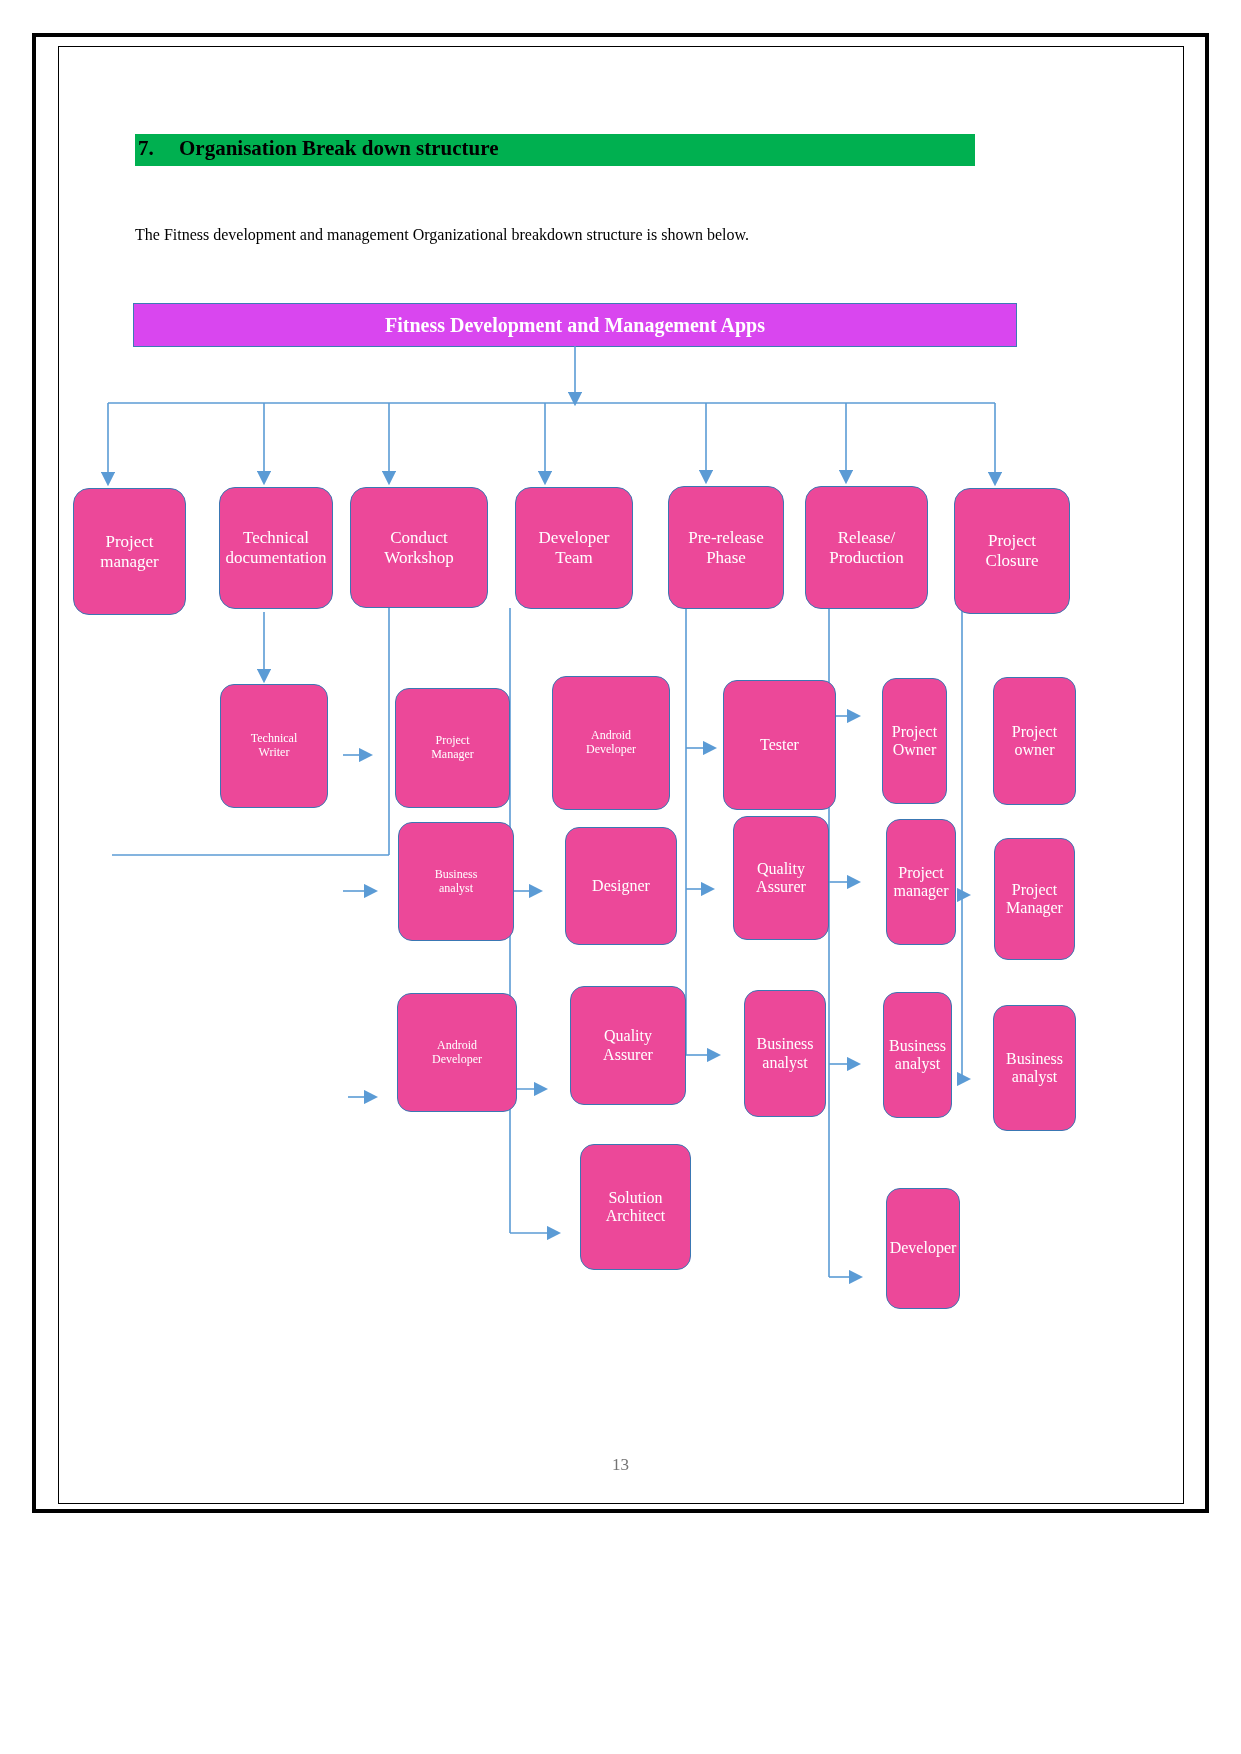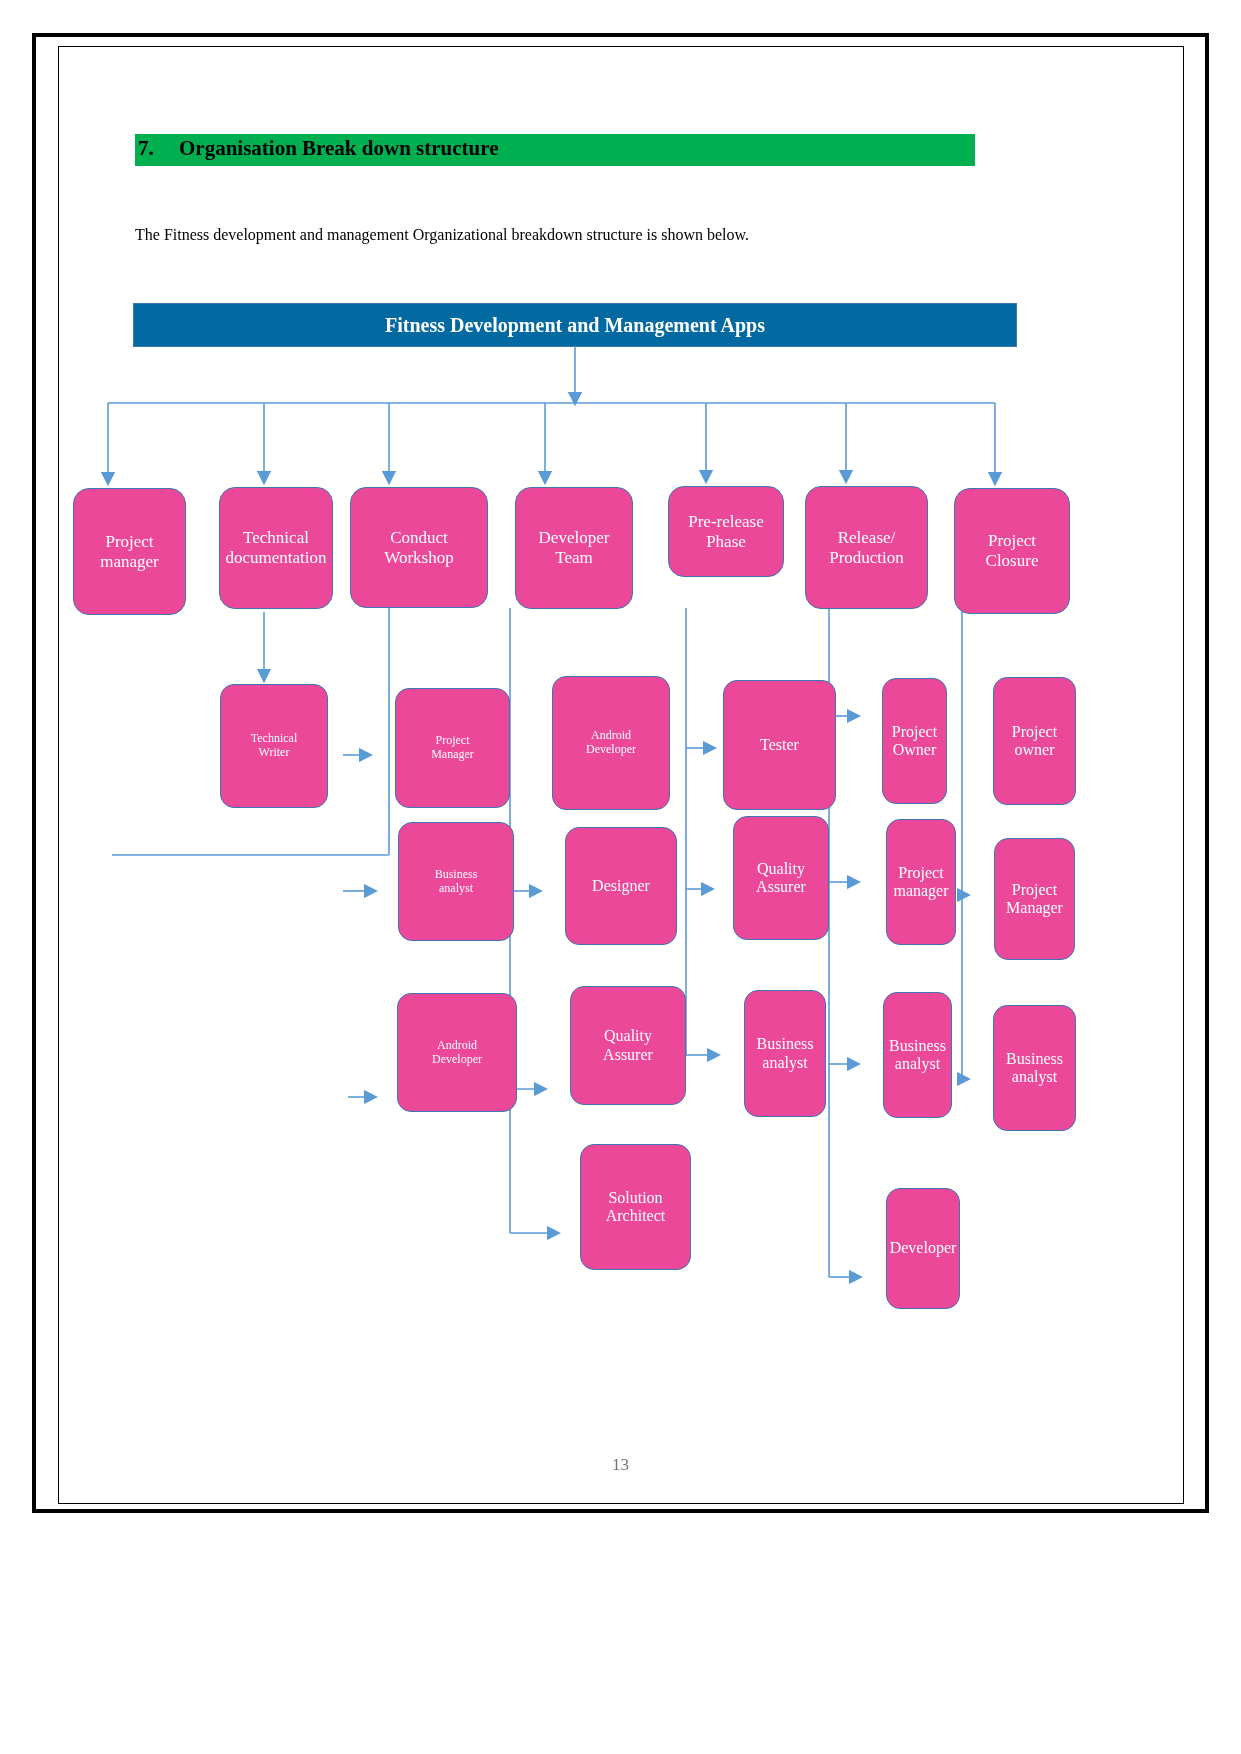--- a/index.html
+++ b/index.html
@@ -35,21 +35,21 @@
 
   
   #intro-paragraph{
     position:absolute;left:135px;top:215px;width:840px;
     font-size:16px;color:#000;line-height:40px;text-align:justify;
   }
 
   
   #root-box{
     position:absolute;left:133px;top:303px;width:882px;height:42px;
-    background:#0369a1;border:1px solid #3c7ab5;
+    background:#d946ef;border:1px solid #3c7ab5;
     color:#ffffff;font-size:20px;font-weight:bold;
     display:flex;align-items:center;justify-content:center;
     text-align:center;
   }
 
   
   #connectors{position:absolute;left:0;top:0;width:1241px;height:1754px;}
 
   
   .node{
@@ -141,21 +141,21 @@
       <path d="M962,608 L962,1079"></path>
       <path d="M962,895 L968,895" marker-end="url(#ah)"></path>
       <path d="M962,1079 L968,1079" marker-end="url(#ah)"></path>
     </g>
   </svg>
 
   <div class="node lvl1" style="left:53px;top:488px;width:113px;height:127px;">Project manager</div>
   <div class="node lvl1" style="left:199px;top:487px;width:114px;height:122px;">Technical documentation</div>
   <div class="node lvl1" style="left:330px;top:487px;width:138px;height:121px;">Conduct Workshop</div>
   <div class="node lvl1" style="left:495px;top:487px;width:118px;height:122px;">Developer Team</div>
-  <div class="node lvl1" style="left:648px;top:486px;width:116px;height:91px;">Pre-release Phase</div>
+  <div class="node lvl1" style="left:648px;top:486px;width:116px;height:123px;">Pre-release Phase</div>
   <div class="node lvl1" style="left:785px;top:486px;width:123px;height:123px;">Release/ Production</div>
   <div class="node lvl1" style="left:934px;top:488px;width:116px;height:126px;">Project Closure</div>
 
   <div class="node small" style="left:200px;top:684px;width:108px;height:124px;">Technical Writer</div>
 
   <div class="node small" style="left:375px;top:688px;width:115px;height:120px;">Project Manager</div>
   <div class="node small" style="left:378px;top:822px;width:116px;height:119px;">Business analyst</div>
   <div class="node small" style="left:377px;top:993px;width:120px;height:119px;">Android Developer</div>
 
   <div class="node small" style="left:532px;top:676px;width:118px;height:134px;">Android Developer</div>

